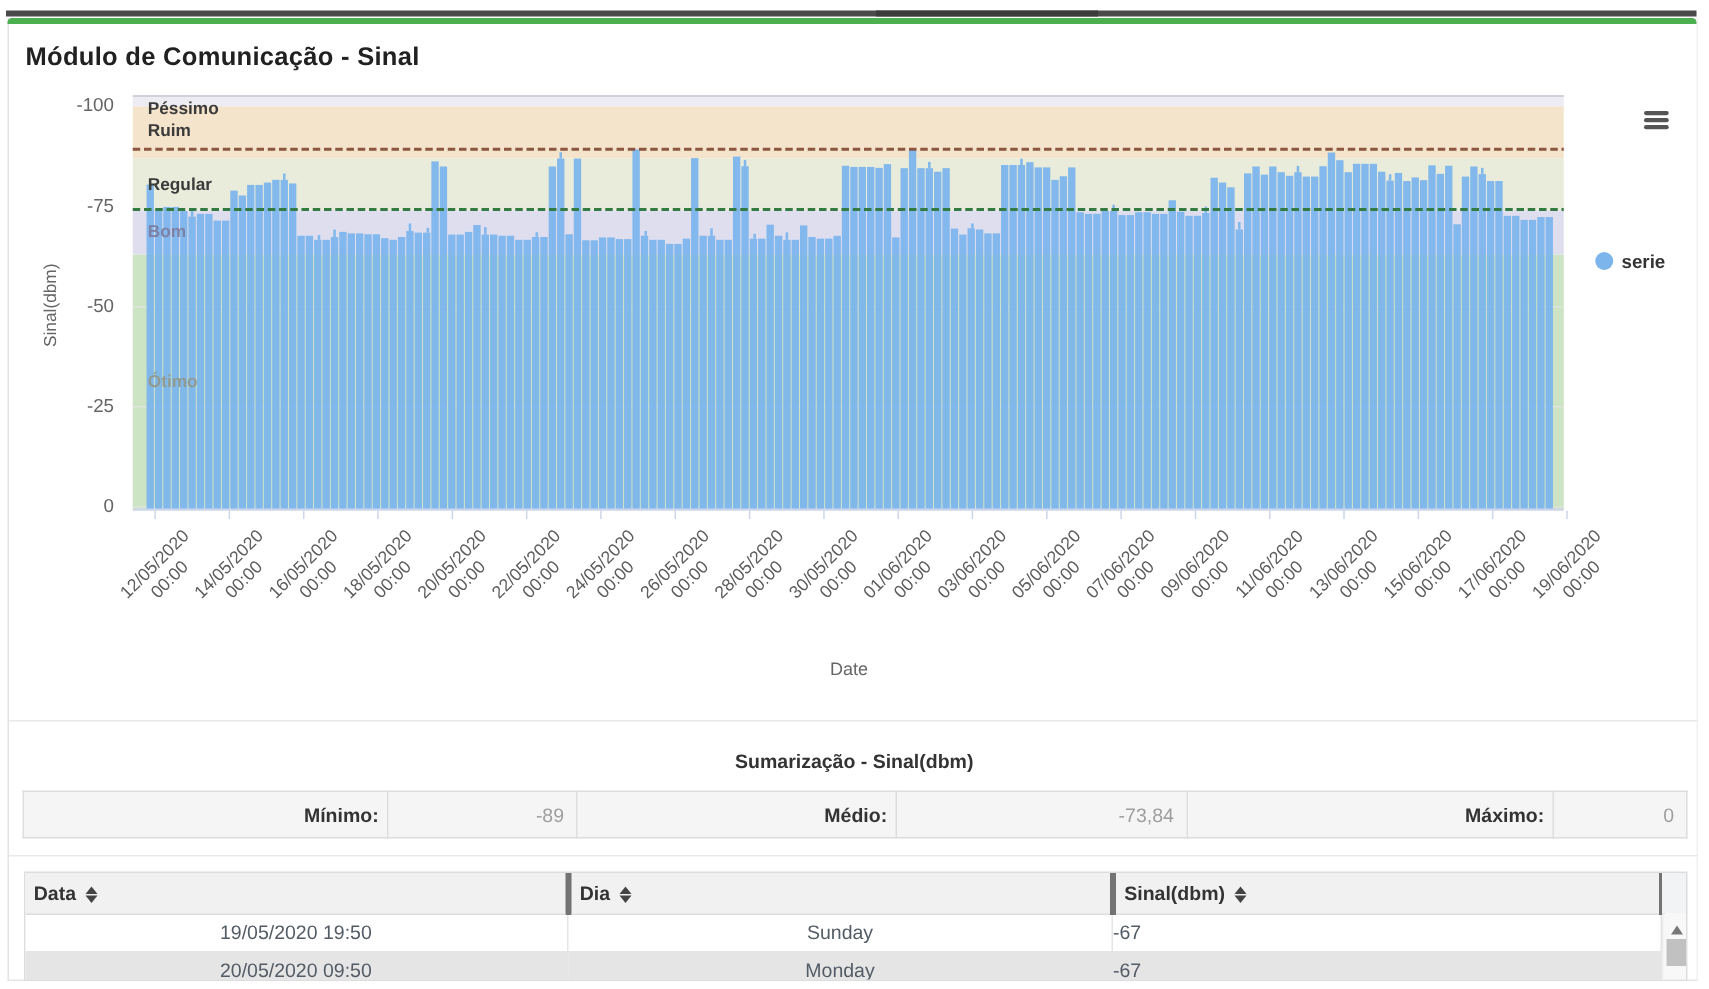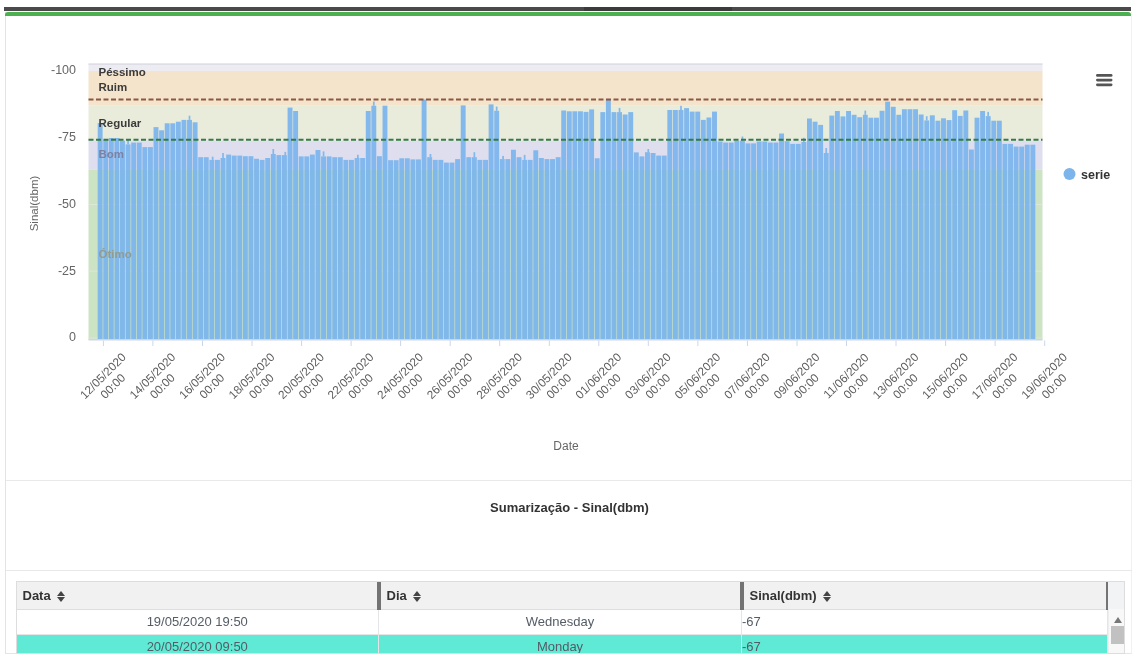--- a/index.html
+++ b/index.html
@@ -25,40 +25,41 @@
 #dtable { position:absolute; left:15.5px; top:581px; width:1109.5px; height:72.5px;
   border:1px solid #ddd; overflow:hidden; font-size:13px; }
 #dtable table { border-collapse:collapse; width:1091px; table-layout:fixed; }
 #dtable th { background:#f1f1f1; color:#333; font-size:13px; text-align:left;
   padding:6px 6px; height:27px; font-weight:700; border-right:4px solid #737373;
   border-bottom:1px solid #ddd; }
 #dtable td { height:24.5px; text-align:center; color:#545c66; border-right:1px solid #e5e5e5;
   border-bottom:1px solid #e5e5e5; }
 #dtable td.r { text-align:left; padding-right:8px; }
 #dtable tr.odd td { background:#fff;margin-top:40px; }
-#dtable tr.even td { background:#5eead4; }
+#dtable tr.even td { background:#e5e5e5; }
 .sorticon { display:inline-block; vertical-align:middle; margin-left:6px; }
 .sorticon b { display:block; width:0; height:0; border-left:4.5px solid transparent;
   border-right:4.5px solid transparent; }
 .sorticon b.up { border-bottom:5.5px solid #444; margin-bottom:1.5px; }
 .sorticon b.dn { border-top:5.5px solid #444; }
 #scrollbar { position:absolute; left:1108px; top:609px; width:16px; height:44px;
   background:#f8f8f8; border-left:1px solid #eee; }
 #sbtop { position:absolute; left:1108px; top:582px; width:16px; height:27px; background:#f2f3f5; }
 #sb-arrow { position:absolute; left:4.5px; top:8px; width:0; height:0;
   border-left:4px solid transparent; border-right:4px solid transparent;
   border-bottom:6px solid #777; }
 #sb-thumb { position:absolute; left:1.5px; top:17px; width:13px; height:18px; background:#c1c1c1; }
 </style></head>
 <body>
 <div id="page">
   <div id="card"></div>
   <div id="topbar"></div>
   <div id="topseg"></div>
   <div id="greenbar"></div>
+  <h2>Módulo de Comunicação - Sinal</h2>
   <svg id="chart" width="1139" height="470" font-family="Liberation Sans, sans-serif">
 
 <rect x="88.5" y="64" width="954.0" height="7" fill="#ececf2"></rect>
 <rect x="88.5" y="71" width="954.0" height="34.7" fill="#f4e4cb"></rect>
 <rect x="88.5" y="105.7" width="954.0" height="34.7" fill="#e9ecda"></rect>
 <rect x="88.5" y="140.4" width="954.0" height="29.4" fill="#dedeee"></rect>
 <rect x="88.5" y="169.8" width="954.0" height="169.7" fill="#cde4c4"></rect>
 <line x1="88.5" y1="64" x2="1042.5" y2="64" stroke="#d0d0da" stroke-width="1.2"></line>
 <line x1="88.5" y1="137.8" x2="1042.5" y2="137.8" stroke="#e6e6e6" stroke-width="1" stroke-opacity="0.7"></line>
 <line x1="88.5" y1="204.5" x2="1042.5" y2="204.5" stroke="#e6e6e6" stroke-width="1" stroke-opacity="0.7"></line>
@@ -339,37 +340,49 @@
 
 <circle cx="1069.5" cy="174" r="6" fill="#7cb5ec"></circle>
 <text x="1081" y="178.5" font-size="12.5" font-weight="700" fill="#333">serie</text>
 
 <rect x="1096" y="74" width="16.5" height="2.8" rx="1.4" fill="#555"></rect>
 <rect x="1096" y="78.7" width="16.5" height="2.8" rx="1.4" fill="#555"></rect>
 <rect x="1096" y="83.4" width="16.5" height="2.8" rx="1.4" fill="#555"></rect>
 </svg>
   <div class="sep" style="top:479.5px"></div>
   <div id="sumhead">Sumarização - Sinal(dbm)</div>
+  <table id="sumtable">
+      <tbody>
+        <tr>
+    <td class="l" style="width:243.7px">Mínimo:</td>
+    <td class="v" style="width:125.7px">-89</td>
+    <td class="l" style="width:213.6px">Médio:</td>
+    <td class="v" style="width:193.3px">-73,84</td>
+    <td class="l" style="width:245.1px">Máximo:</td>
+    <td class="v" style="width:88.6px">0</td>
+  </tr>
+      </tbody>
+    </table>
   <div class="sep" style="top:569.5px"></div>
   <div id="dtable">
     <table>
       <colgroup>
           <col style="width:362px">
           <col style="width:363px">
           <col style="width:366px">
         </colgroup>
       <tbody>
           <tr>
         <th>Data<span class="sorticon"><b class="up"></b><b class="dn"></b></span></th>
         <th>Dia<span class="sorticon"><b class="up"></b><b class="dn"></b></span></th>
         <th>Sinal(dbm)<span class="sorticon"><b class="up"></b><b class="dn"></b></span></th>
       </tr>
       <tr class="odd">
             <td>19/05/2020 19:50</td>
-            <td>Wednesday</td>
+            <td>Sunday</td>
             <td class="r">-67</td>
           </tr>
       <tr class="even">
             <td>20/05/2020 09:50</td>
             <td>Monday</td>
             <td class="r">-67</td>
           </tr>
     </tbody>
       </table>
   </div>

